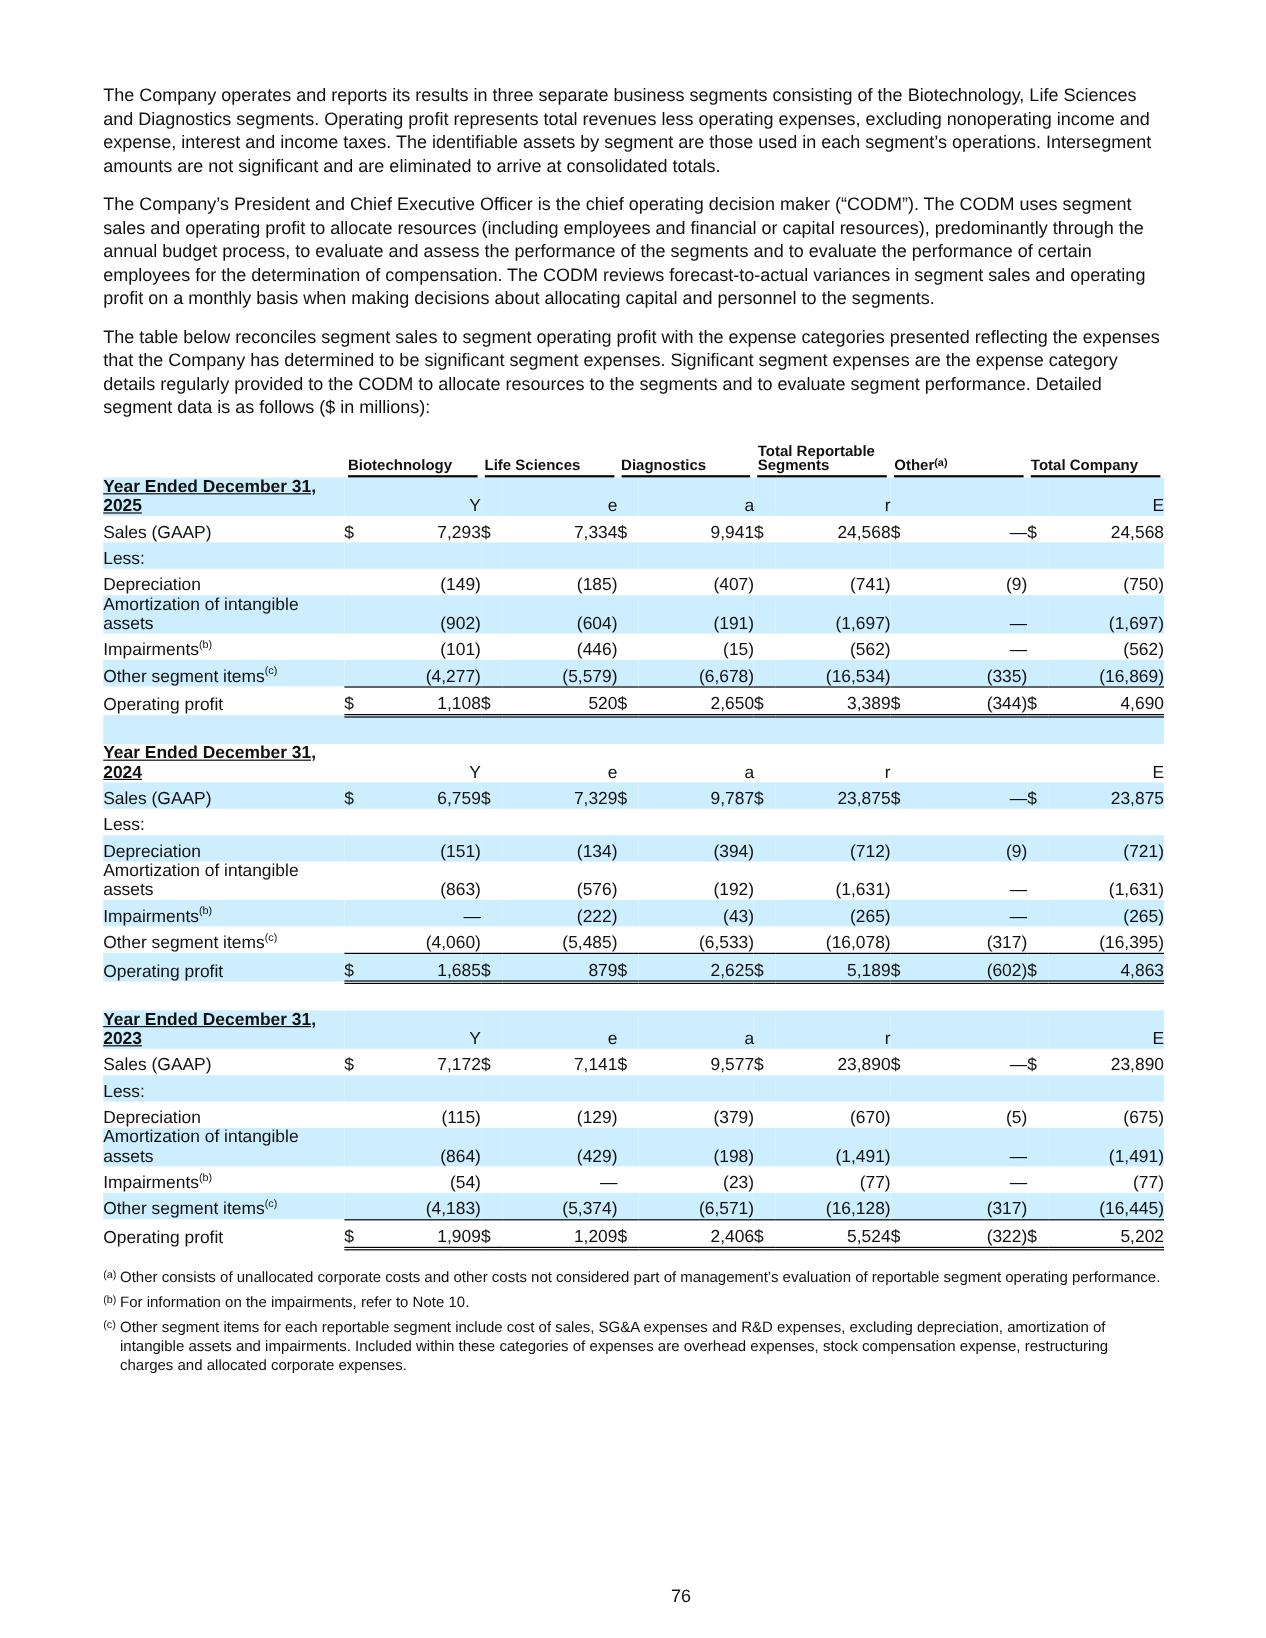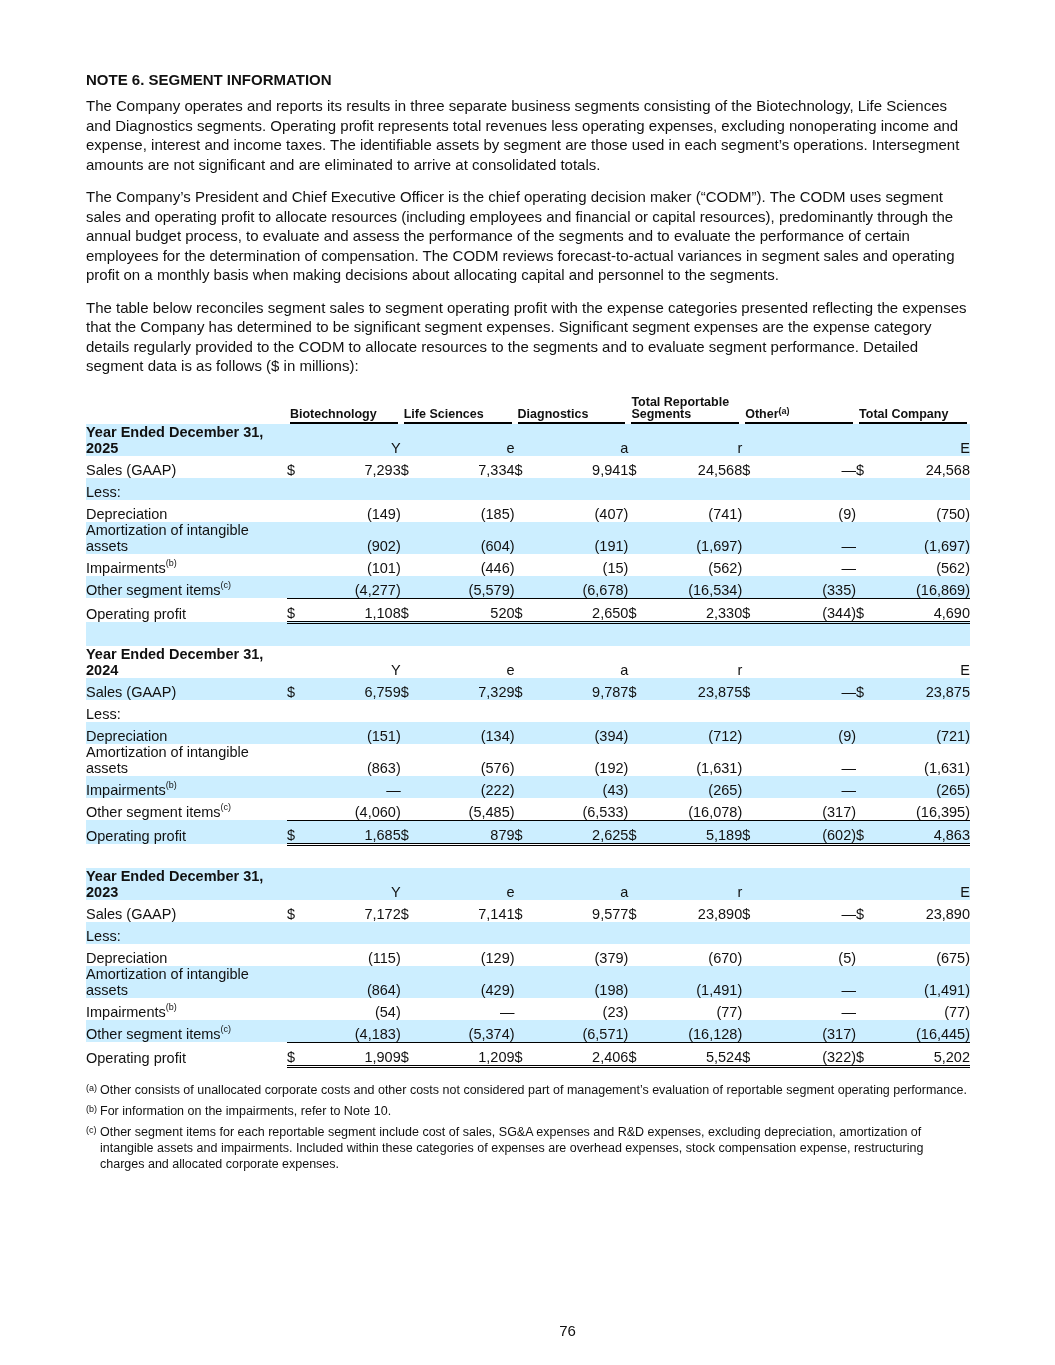--- a/index.html
+++ b/index.html
@@ -7,37 +7,36 @@
   .page{position:absolute;left:86px;top:70px;width:884px;}
   h1{font-size:15px;font-weight:bold;margin:0 0 6px 0;line-height:20px;}
   p.para{font-size:15px;line-height:19.5px;margin:0 0 13px 0;}
   table.seg{border-collapse:collapse;width:884px;font-size:14.5px;margin-top:20px;}
   table.seg td{padding:0;height:22px;vertical-align:bottom;}
   .hdr td{font-weight:bold;font-size:12.5px;vertical-align:bottom;height:30px;line-height:12px;}
   .hdr .cbox{border-bottom:2px solid #000;padding-bottom:2px;display:block;margin:0 3px;}
   tr.shade td{background:#cceeff;}
   td.label{padding-left:4px;width:180px;}
   td.ind{padding-left:14px;margin-left:44px;}
-  td.yr{font-weight:bold;line-height:16px;height:36px;}
+  td.yr{font-weight:bold;line-height:16px;height:36px;text-decoration:underline;}
   td.cur{width:16px;padding-left:4px;text-align:left;}
   td.num{text-align:right;padding-right:6px;width:86px;}
   tr.gap td{height:22px;}
   sup{font-size:9px;vertical-align:top;line-height:9px;position:relative;top:-1px;}
   .notes{margin-top:14px;font-size:12.5px;line-height:16px;}
   .note{display:flex;margin-bottom:5px;}
   .note .mk{width:14px;font-size:9px;line-height:12px;flex:none;}
   .pageno{position:absolute;left:0;width:1055px;top:1322px;text-align:center;font-size:15px;padding-left:40px;}
   .dbl-b{border-bottom:3px double #000 !important;}
   .sgl-b{border-bottom:1px solid #000 !important;}
 </style>
 </head>
 <body>
 
 <div class="page">
-  <h1>NOTE 6.  SEGMENT INFORMATION</h1>
   <p class="para">The Company operates and reports its results in three separate business segments consisting of the Biotechnology, Life Sciences and Diagnostics segments.  Operating profit represents total revenues less operating expenses, excluding nonoperating income and expense, interest and income taxes.  The identifiable assets by segment are those used in each segment’s operations.  Intersegment amounts are not significant and are eliminated to arrive at consolidated totals.</p>
   <p class="para">The Company’s President and Chief Executive Officer is the chief operating decision maker (“CODM”).  The CODM uses segment sales and operating profit to allocate resources (including employees and financial or capital resources), predominantly through the annual budget process, to evaluate and assess the performance of the segments and to evaluate the performance of certain employees for the determination of compensation.  The CODM reviews forecast-to-actual variances in segment sales and operating profit on a monthly basis when making decisions about allocating capital and personnel to the segments.</p>
   <p class="para">The table below reconciles segment sales to segment operating profit with the expense categories presented reflecting the expenses that the Company has determined to be significant segment expenses.  Significant segment expenses are the expense category details regularly provided to the CODM to allocate resources to the segments and to evaluate segment performance.  Detailed segment data is as follows ($ in millions):</p>
 
   <table class="seg">
     <tbody id="tbody">
         <tr class="hdr">
           <td></td>
           <td colspan="2">
             <span class="cbox"><span>Biotechnology</span></span>
@@ -165,21 +164,21 @@
         </tr>
         <tr>
           <td class="label"><span>Operating profit</span></td>
           <td class="cur dbl-b"><span>$</span></td>
           <td class="num dbl-b"><span>1,108</span></td>
           <td class="cur dbl-b"><span>$</span></td>
           <td class="num dbl-b"><span>520</span></td>
           <td class="cur dbl-b"><span>$</span></td>
           <td class="num dbl-b"><span>2,650</span></td>
           <td class="cur dbl-b"><span>$</span></td>
-          <td class="num dbl-b"><span>2,330</span></td>
+          <td class="num dbl-b"><span>3,389</span></td>
           <td class="cur dbl-b"><span>$</span></td>
           <td class="num dbl-b"><span>(344)</span></td>
           <td class="cur dbl-b"><span>$</span></td>
           <td class="num dbl-b"><span>4,690</span></td>
         </tr>
         <tr class="shade gap">
           <td colspan="13"></td>
         </tr>
         <tr>
           <td class="label yr" colspan="1"><span>Year Ended December 31, 2024</span></td>

